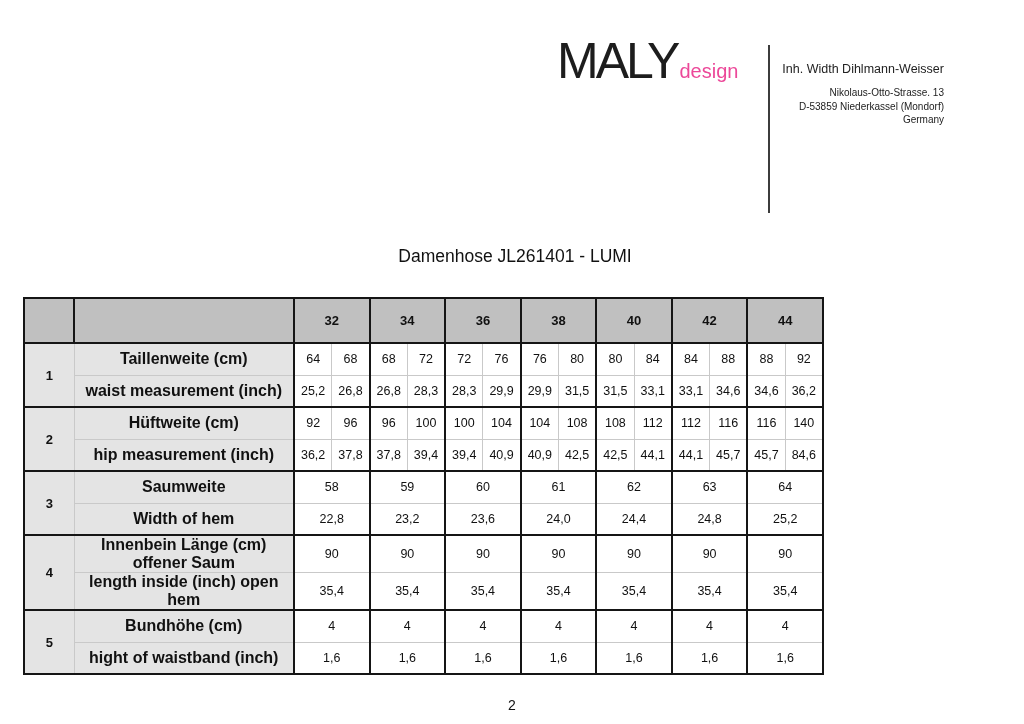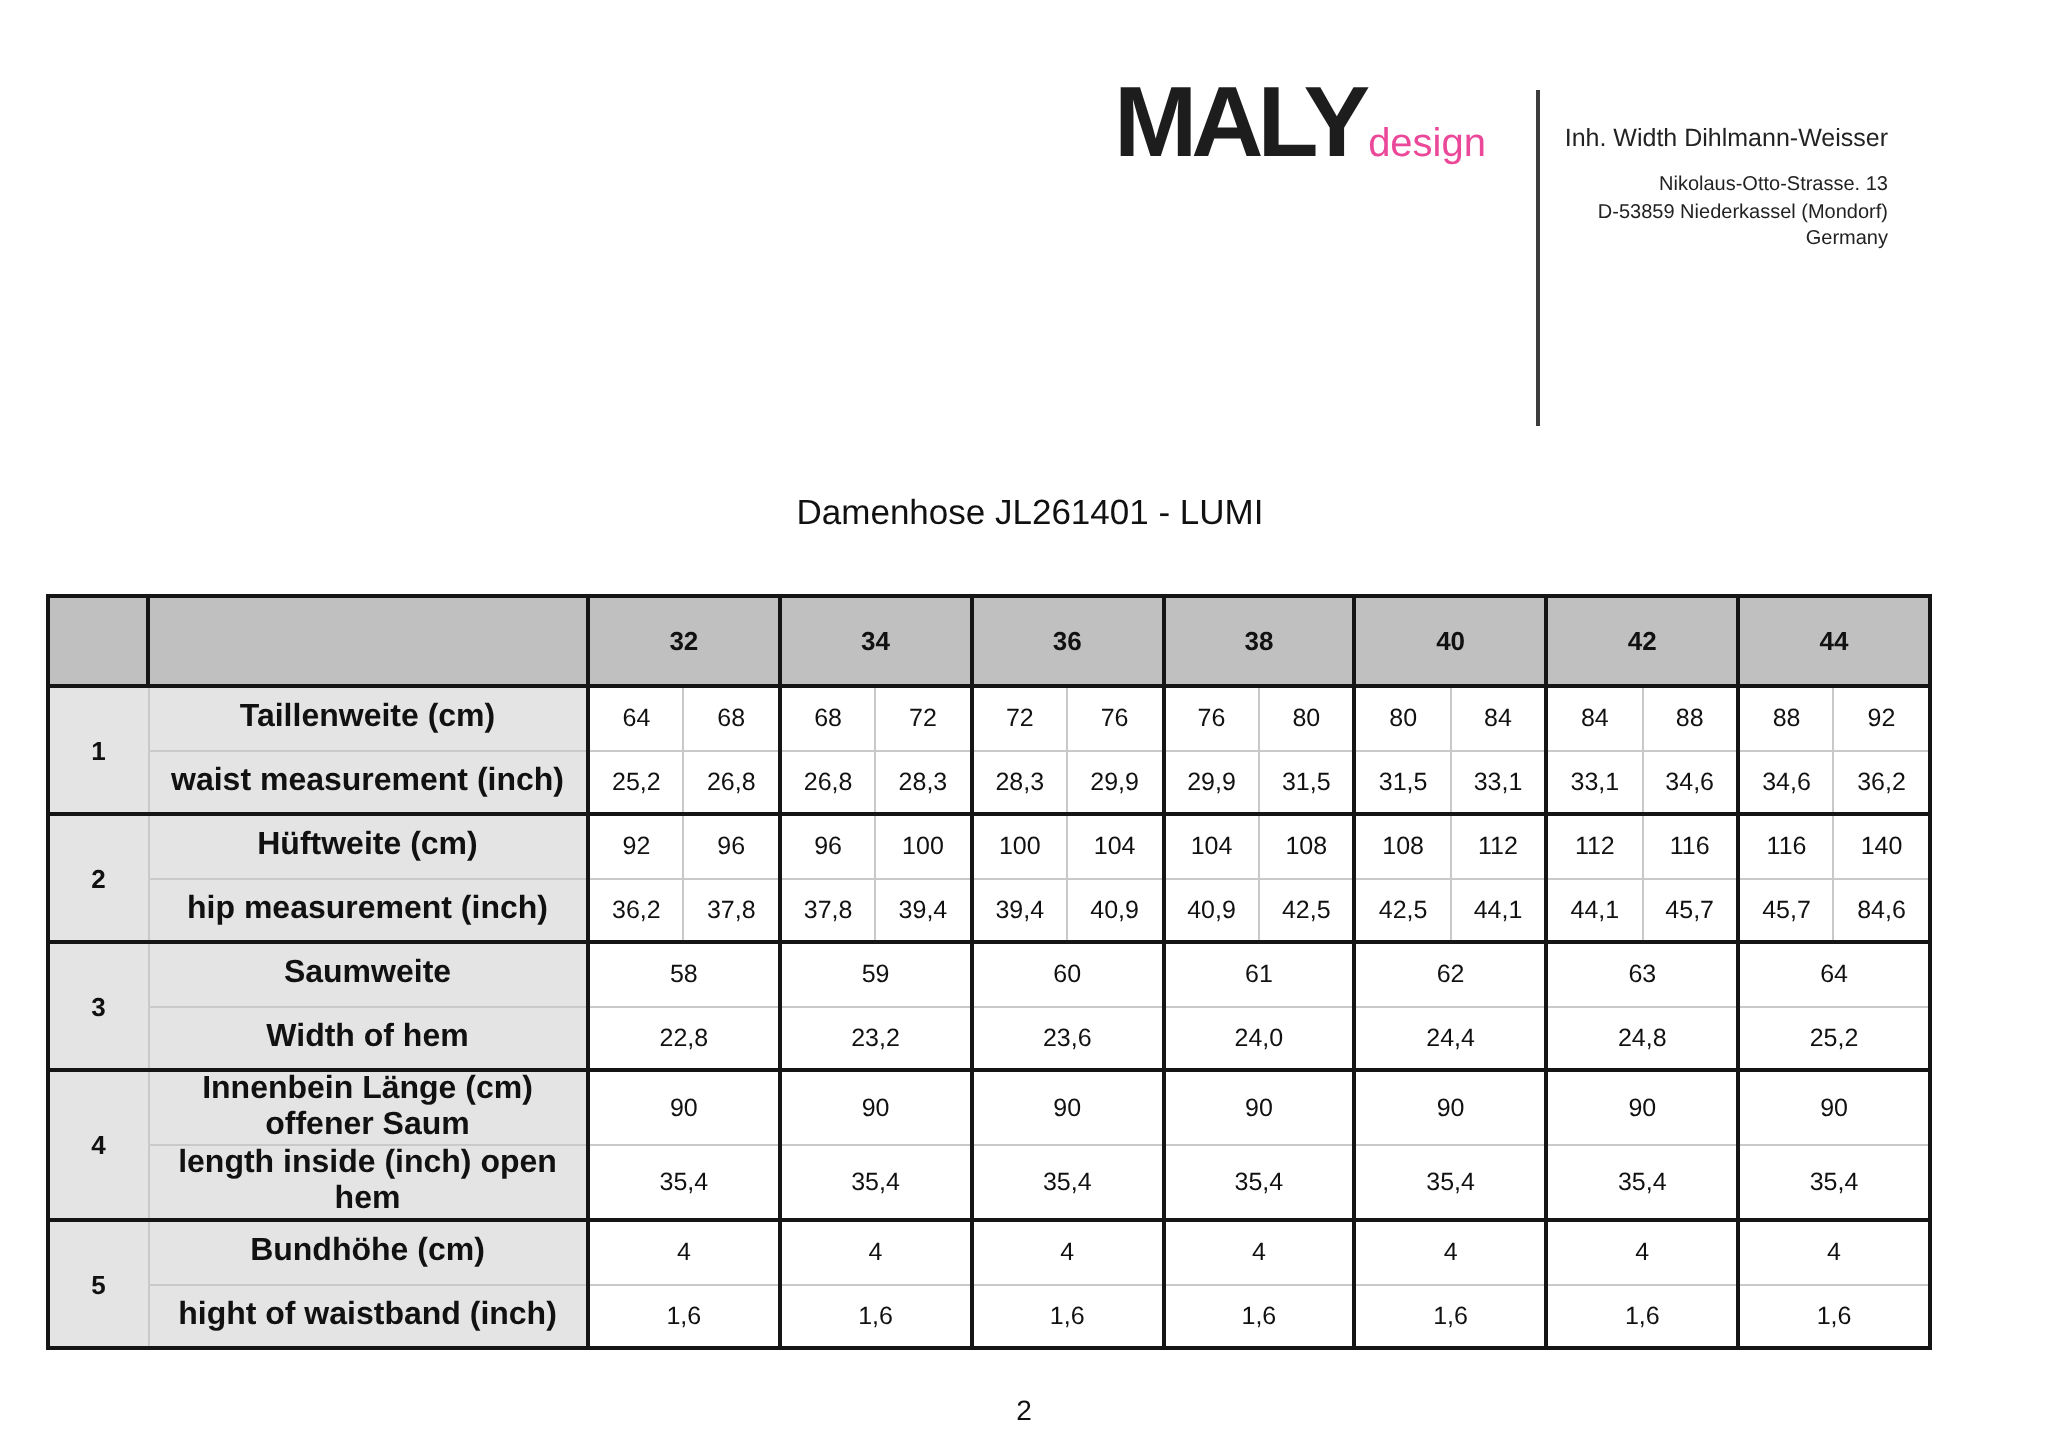--- a/index.html
+++ b/index.html
@@ -18,21 +18,21 @@
   .logo-block {
     position: absolute;
     left: 557px;
     top: 36px;
     display: flex;
     align-items: baseline;
     white-space: nowrap;
   }
   .logo-brand {
     font-size: 50px;
-    font-weight: bold;
+    font-weight: normal;
     letter-spacing: -3px;
     color: #1d1d1d;
     line-height: 1;
   }
   .logo-suffix {
     font-size: 20px;
     color: #ec4899;
     letter-spacing: 0px;
     margin-left: 2px;
     line-height: 1;
@@ -71,21 +71,21 @@
     font-size: 17.5px;
     color: #111111;
     padding-left: 36px;
   }
 
   
   .size-table {
     position: absolute;
     left: 23px;
     top: 297px;
-    width: 943px;
+    width: 801px;
     border-collapse: collapse;
     table-layout: fixed;
     border: 2px solid #151515;
   }
   .size-table th, .size-table td {
     border: 1px solid #c9c9c9;
     text-align: center;
     vertical-align: middle;
     font-size: 12.5px;
     color: #111111;

